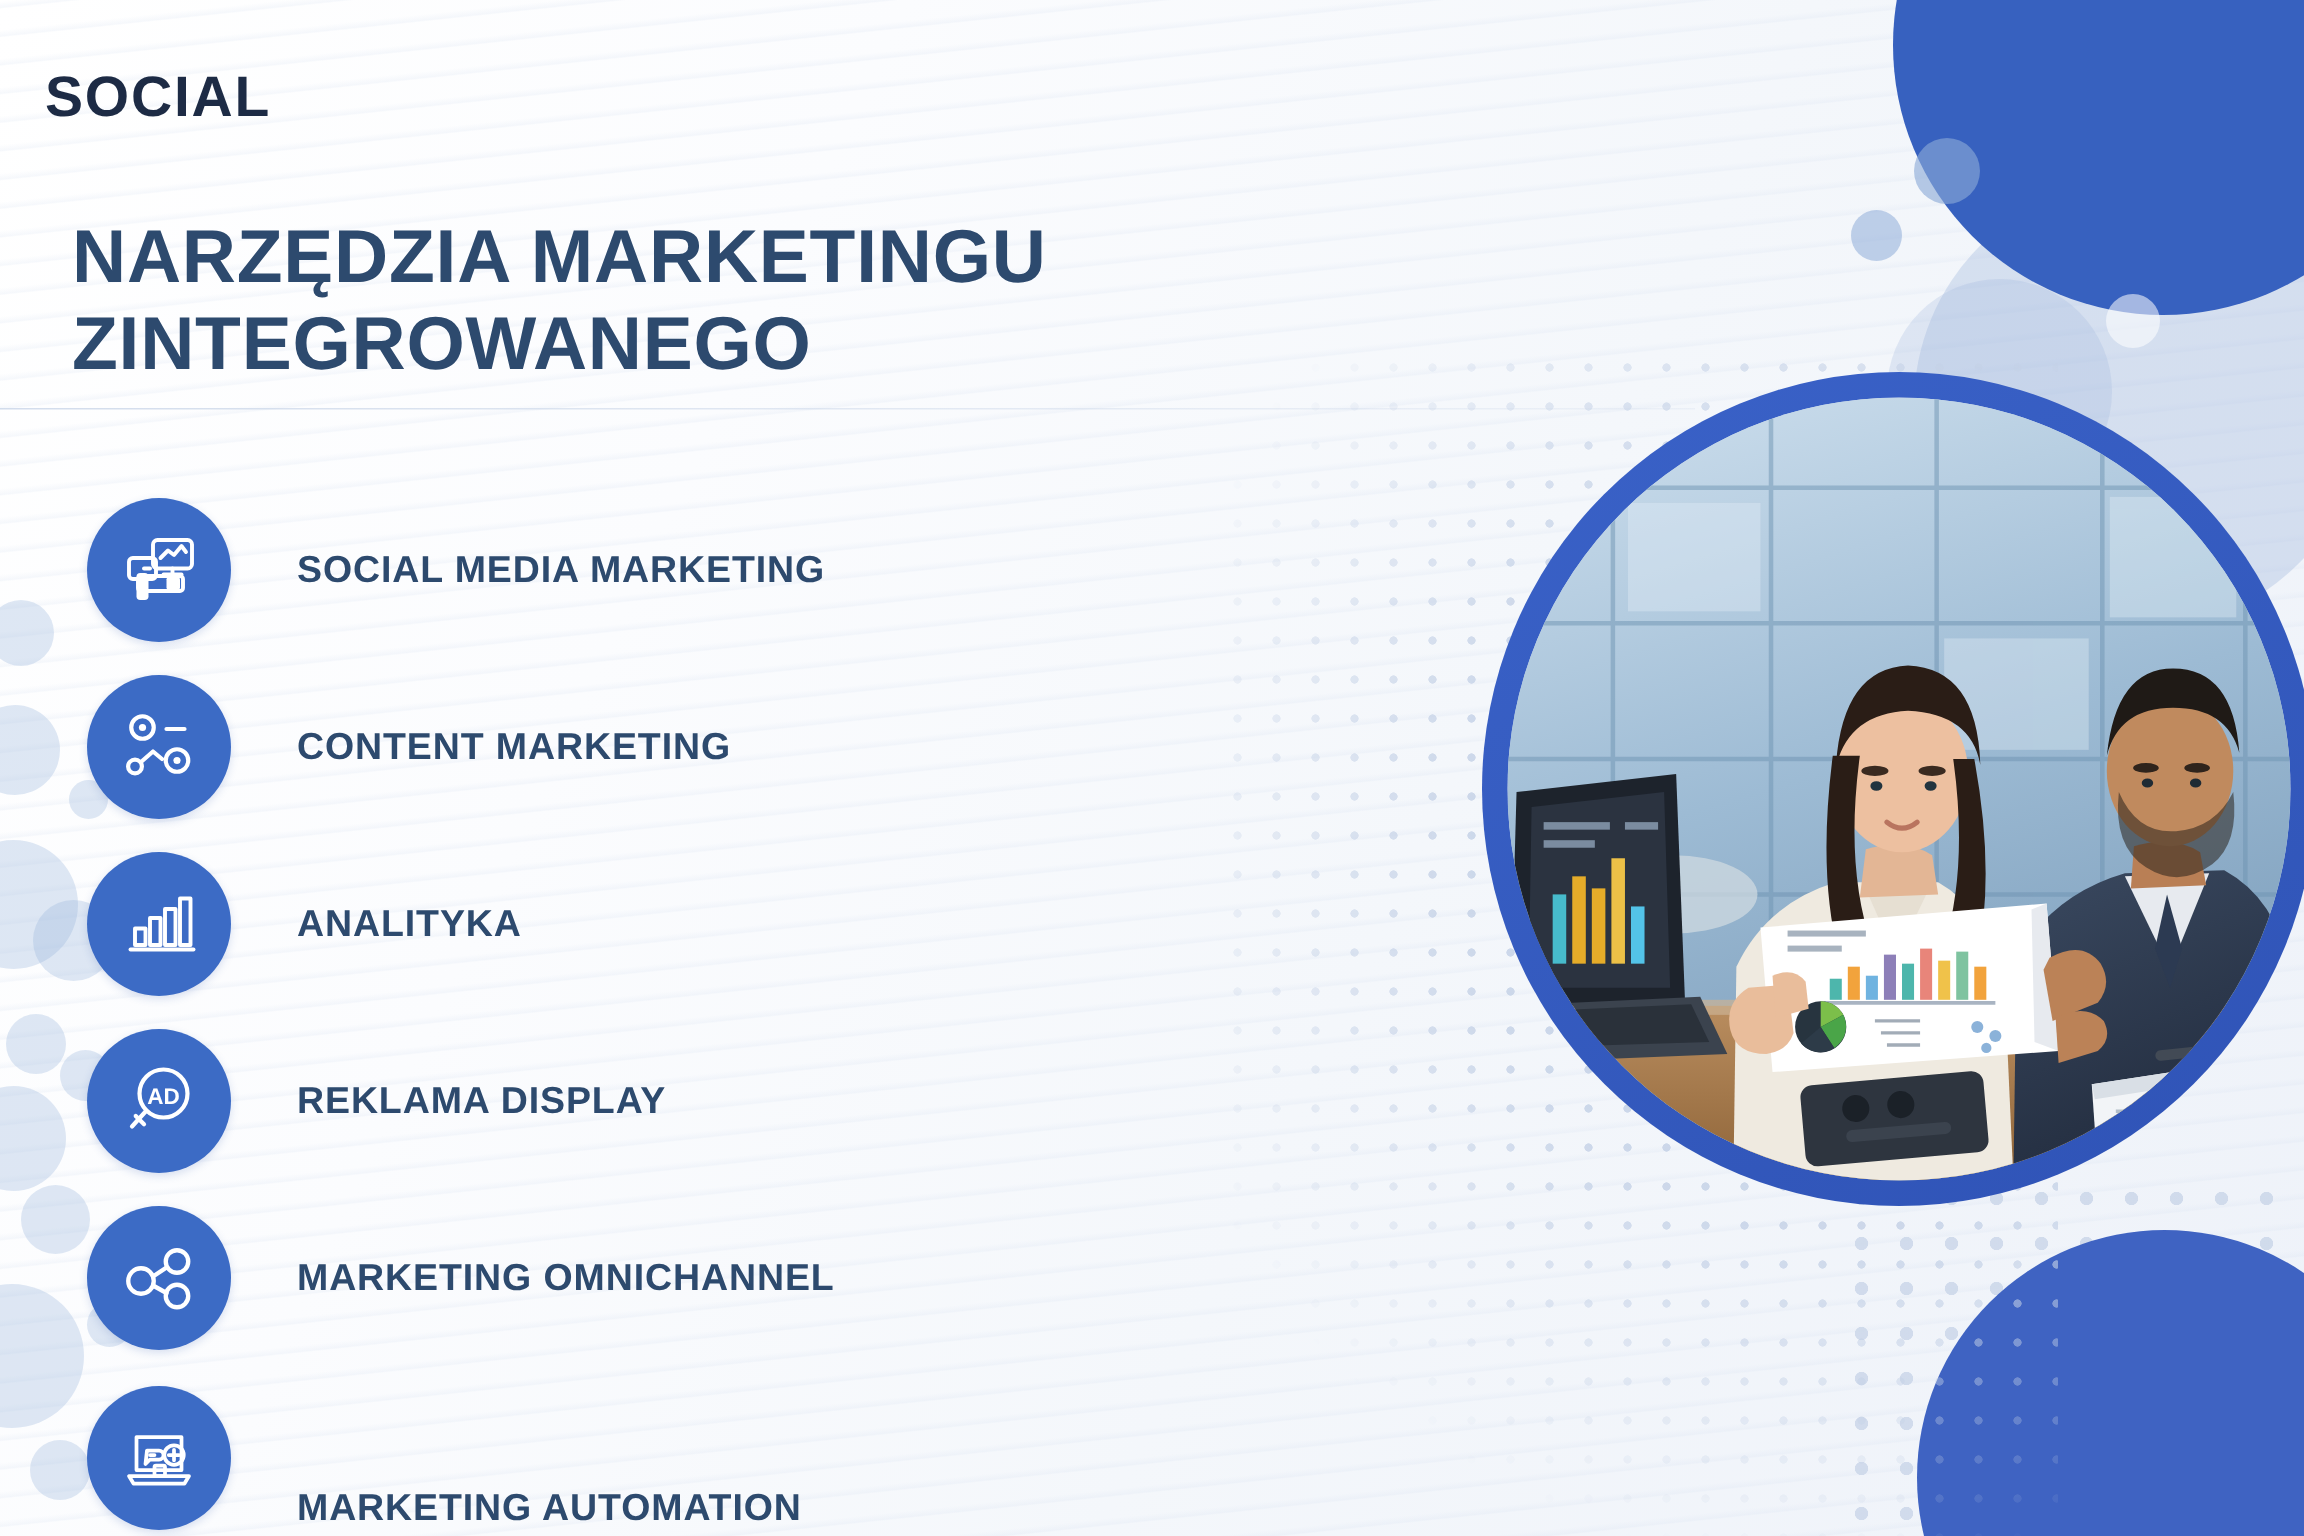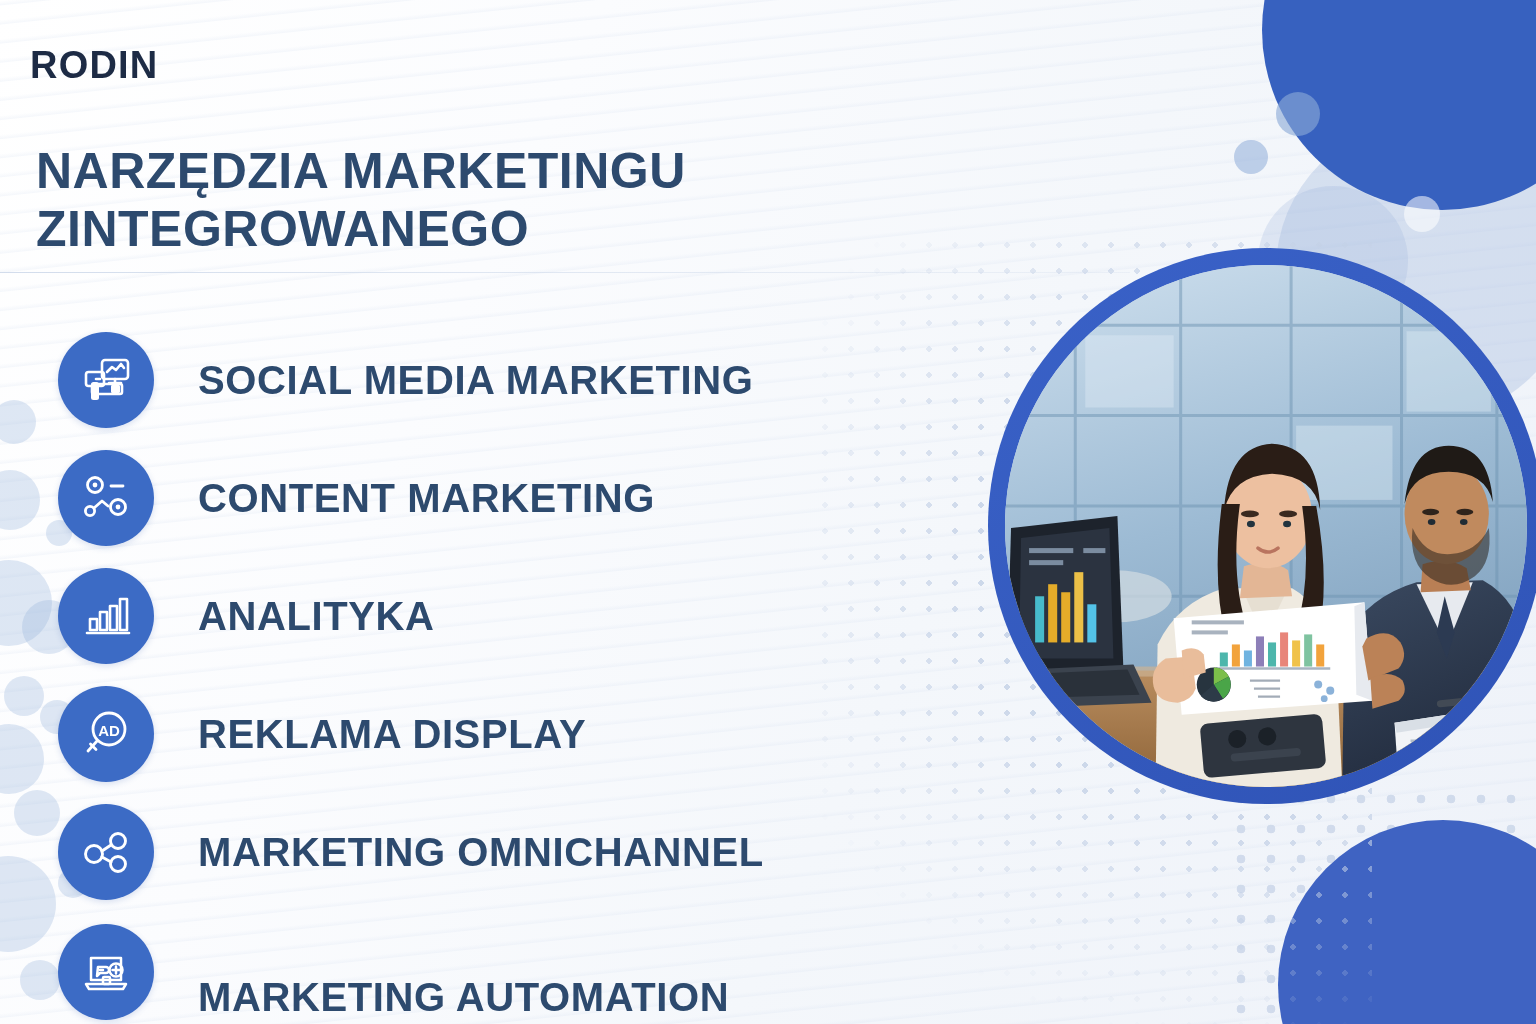--- a/index.html
+++ b/index.html
@@ -81,21 +81,21 @@
 
   
   .logo {
     position:absolute; left:30px; top:44px;
     font-size:38px; font-weight:bold;
     letter-spacing:1.2px;
     color:#1d2b45;
   }
 
   .title {
-    position:absolute; left:36px; top:143px;
+    position:absolute; left:48px; top:143px;
     width:830px;
     font-size:50px; font-weight:bold;
     line-height:1.15;
     letter-spacing:0.5px;
     color:#2d4a6e;
     text-transform:uppercase;
   }
 
   .divider {
     position:absolute; left:0; top:272px; width:1130px; height:1px;
@@ -119,21 +119,21 @@
     width:96px; height:96px;
     border-radius:50%;
     background:#3c6bc5;
     display:flex; align-items:center; justify-content:center;
     box-shadow:0 2px 6px rgba(50,90,170,0.18);
   }
   .icon-circle svg { display:block; }
 
   .row-label {
     margin-left:44px;
-    font-size:40px; font-weight:bold;
+    font-size:25px; font-weight:bold;
     letter-spacing:0.6px;
     color:#2d4a6e;
     text-transform:uppercase;
     white-space:nowrap;
   }
 
   
   .photo-ring {
     position:absolute;
     left:988px; top:248px;
@@ -176,21 +176,21 @@
   <div class="bub" style="width:46px;height:46px;left:14px;top:790px;"></div>
   <div class="bub" style="width:96px;height:96px;left:-40px;top:856px;"></div>
   <div class="bub" style="width:30px;height:30px;left:58px;top:868px;"></div>
   <div class="bub" style="width:40px;height:40px;left:20px;top:960px;"></div>
   <div class="bub" style="width:60px;height:60px;left:-20px;top:470px;"></div>
   <div class="bub" style="width:26px;height:26px;left:46px;top:520px;"></div>
   <div class="bub" style="width:44px;height:44px;left:-8px;top:400px;"></div>
 
   <div class="dots"></div>
 
-  <div class="logo">RODIN</div>
+  <div class="logo">SOCIAL</div>
   <div class="title">NARZĘDZIA MARKETINGU ZINTEGROWANEGO</div>
   <div class="divider"></div>
 
   <div class="list">
 
     <div class="row">
       <div class="icon-circle">
         <svg width="56" height="56" viewBox="0 0 56 56" fill="none" stroke="#ffffff" stroke-width="2.6" stroke-linecap="round" stroke-linejoin="round">
           <rect x="24" y="8" width="26" height="19" rx="3"></rect>
           <path d="M29 20 l5-5 4 3 5-6 3 4"></path>

